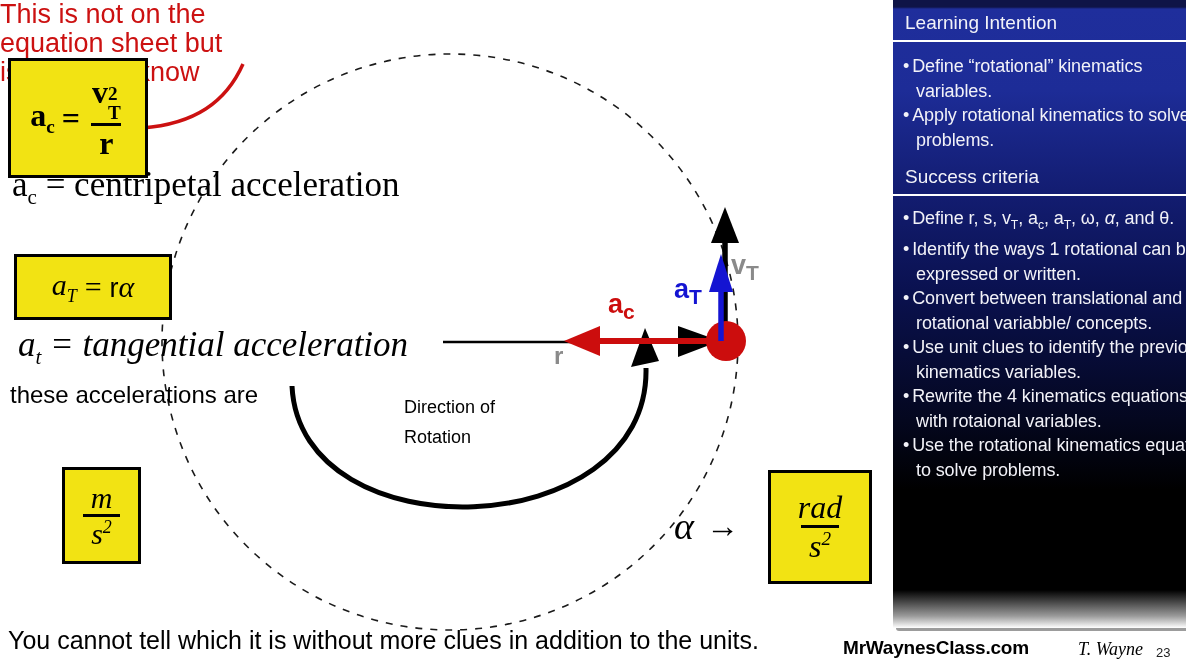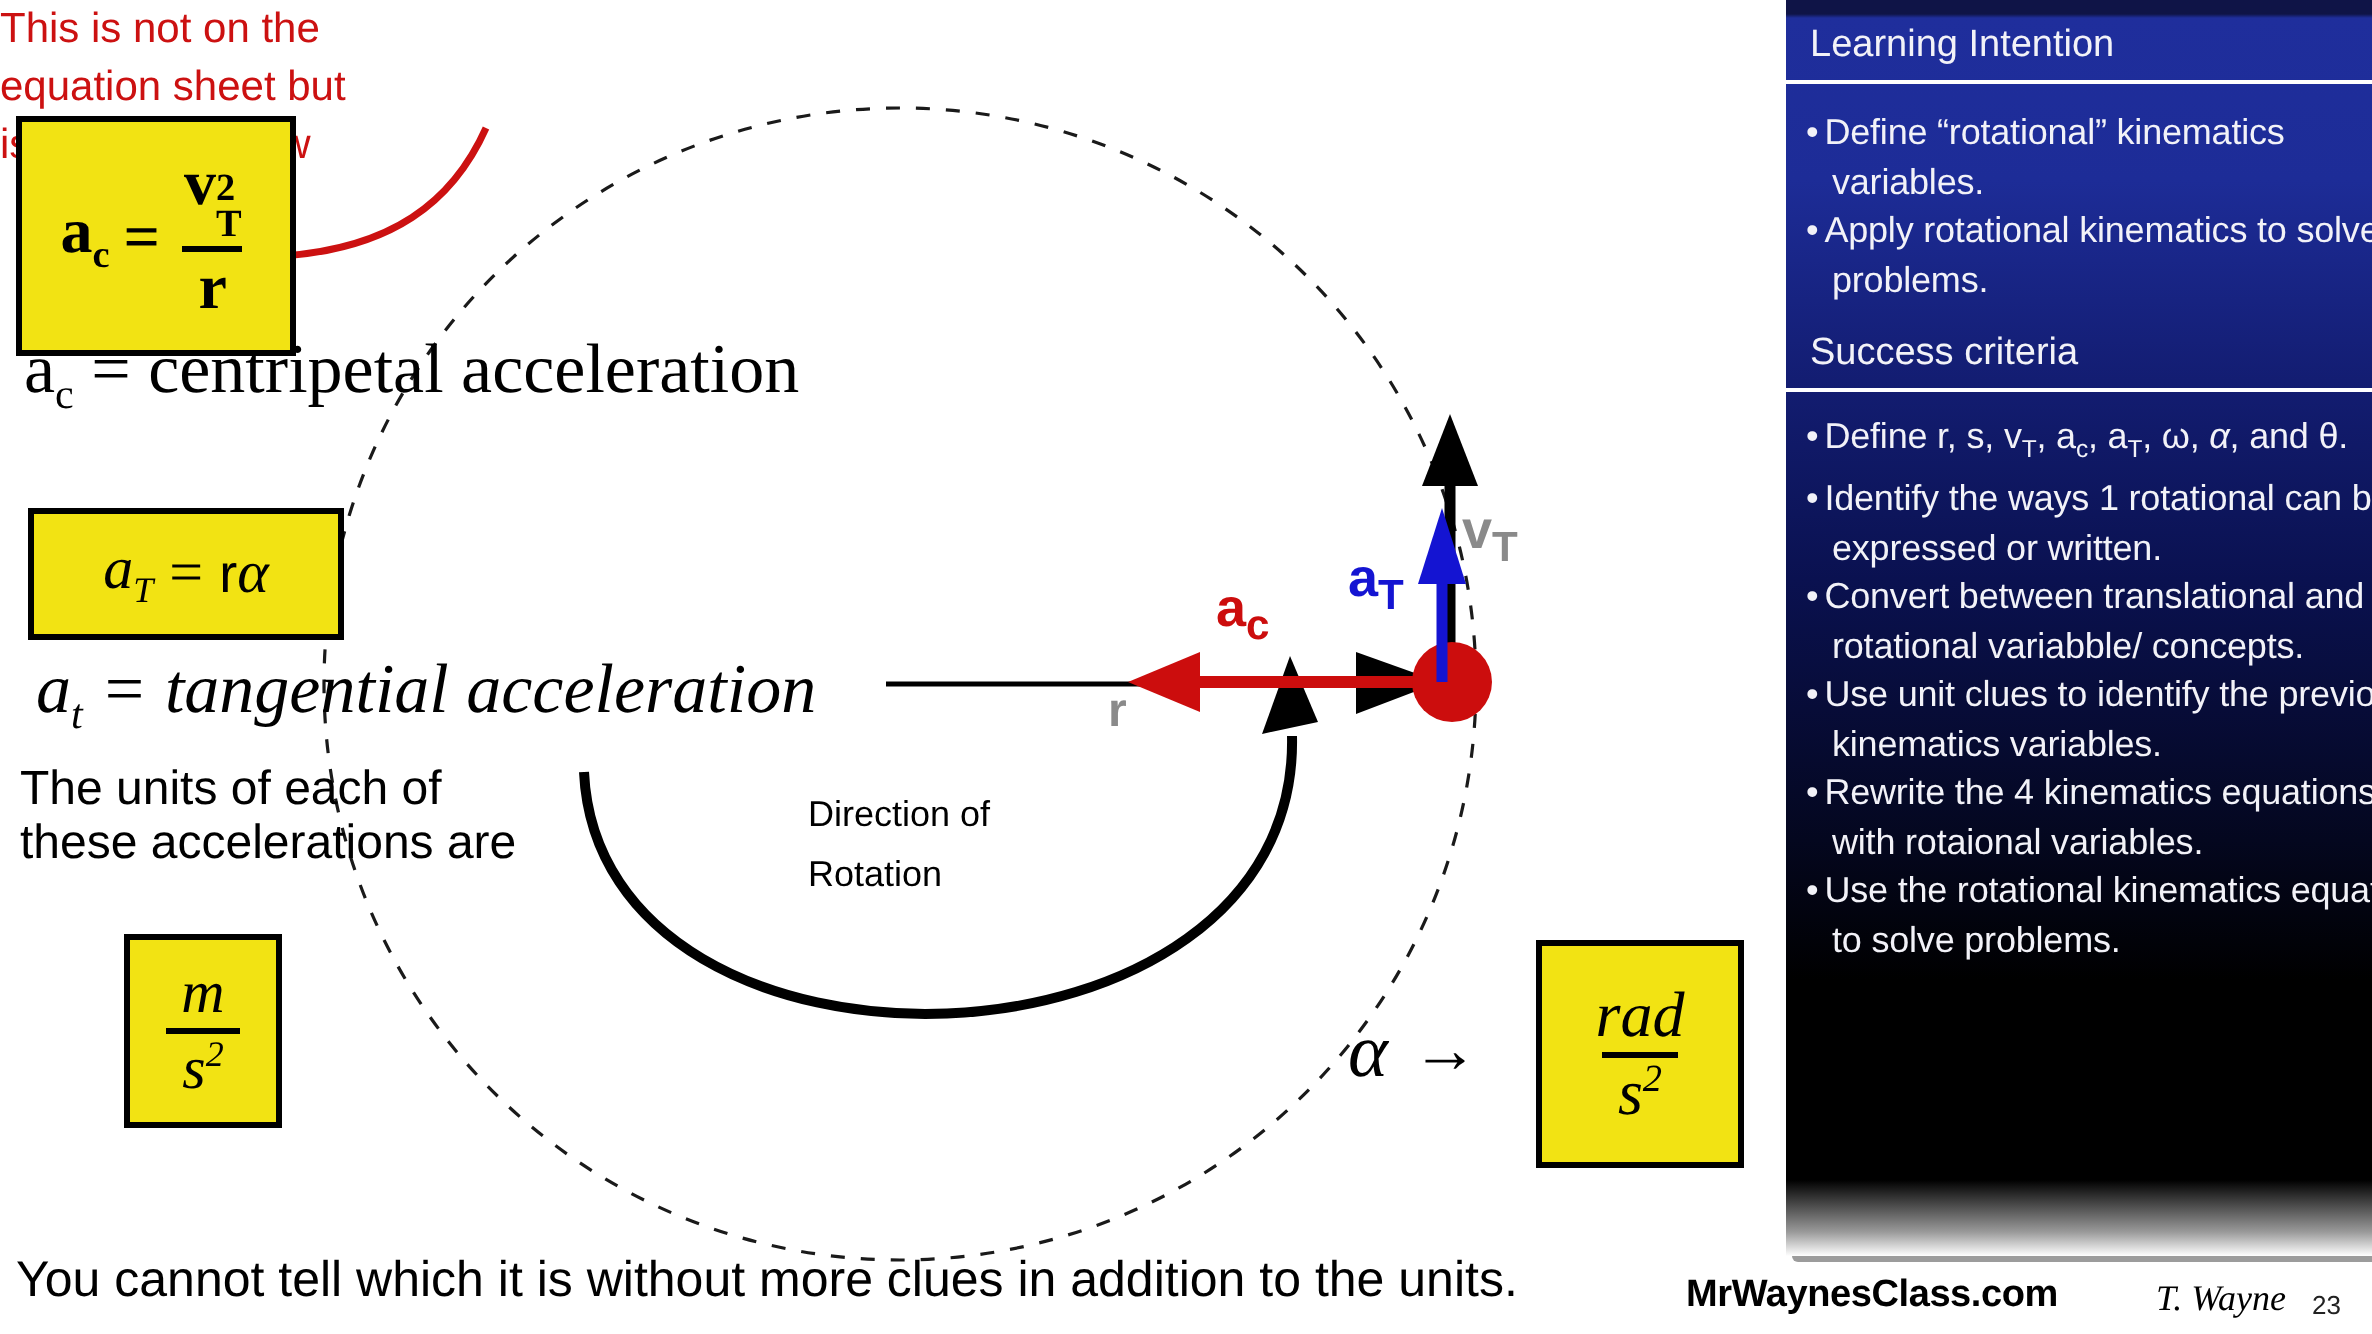--- a/index.html
+++ b/index.html
@@ -25,21 +25,21 @@
   .rsans{font-family:"Liberation Sans",sans-serif;font-style:normal;font-size:0.9em;}
   sub.sm{font-size:0.6em;}
   sup.sm{font-size:0.6em;}
 
   
   .serif-line{position:absolute;font-family:"Liberation Serif",serif;font-size:35px;line-height:1.1;text-align:right;}
   .label-ac{left:12px;top:166px;}
   .label-at{left:18px;top:326px;font-style:italic;}
 
   .sans-block{position:absolute;font-family:"Liberation Sans",sans-serif;}
-  .annotation{left:157px;top:6px;font-size:21px;line-height:29px;color:#cc1111;}
+  .annotation{left:157px;top:6px;font-size:27px;line-height:29px;color:#cc1111;}
   .units-intro{left:10px;top:381px;font-size:24px;line-height:27px;}
   .direction-label{left:404px;top:392px;font-size:18px;line-height:30px;}
   .bottom-note{left:8px;top:626px;font-size:25px;}
 
   .alpha-line{position:absolute;left:674px;top:504px;font-family:"Liberation Serif",serif;
               font-size:38px;display:flex;align-items:center;gap:12px;}
   .alpha-line .arrow-glyph{font-size:33px;font-style:normal;}
 
   
   .dlabel{position:absolute;font-family:"Liberation Sans",sans-serif;font-weight:bold;
@@ -132,21 +132,20 @@
     <span class="it"><span>a</span><sub class="sm">T</sub></span>
     <span>=</span>
     <span><span class="rsans">r</span><span class="it">α</span></span>
   </div>
 
   <div class="serif-line label-at">
     <span>a</span><sub class="sm">t</sub><span> = tangential acceleration</span>
   </div>
 
   <div class="sans-block units-intro">
-    <div>The units of each of</div>
     <div>these accelerations are</div>
   </div>
 
   <div class="ybox box-ms2">
     <span class="frac">
       <span class="num">m</span>
       <span class="den"><span>s</span><sup class="sm">2</sup></span>
     </span>
   </div>
 

